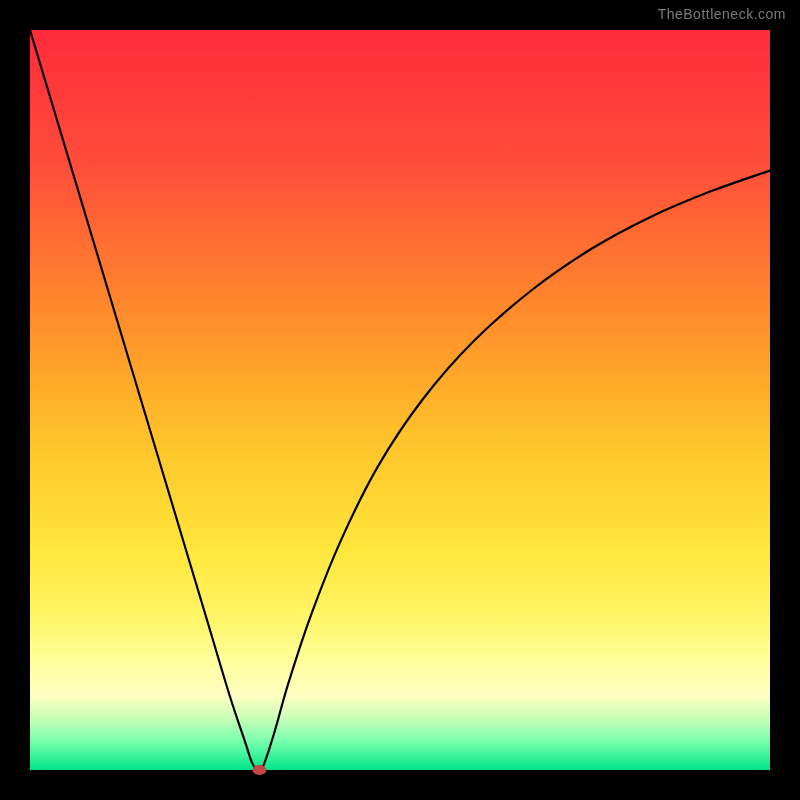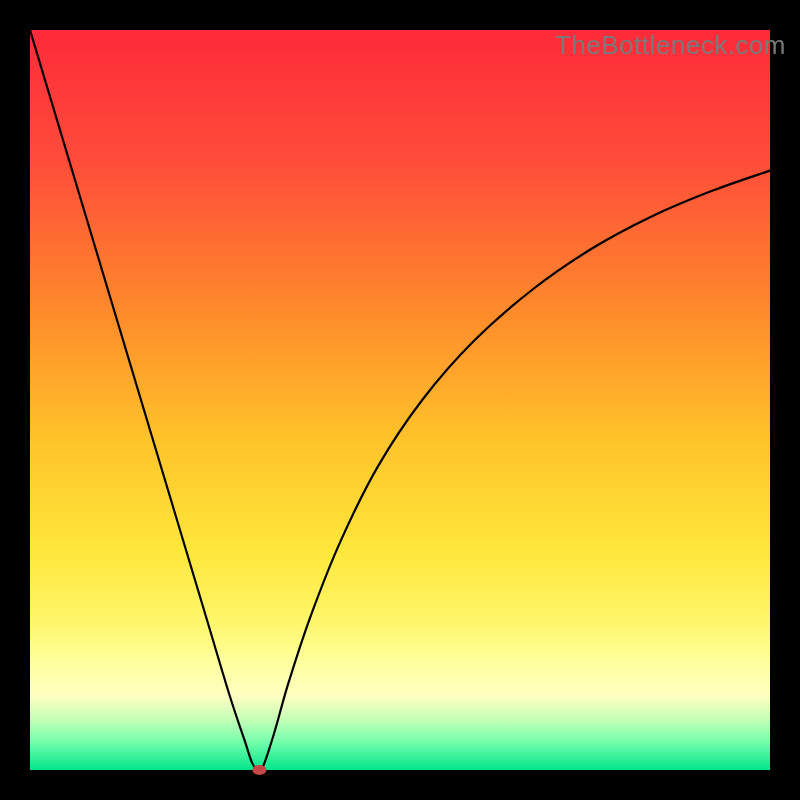--- a/index.html
+++ b/index.html
@@ -15,25 +15,24 @@
     position: relative;
     width: 800px;
     height: 800px;
     background: #000;
   }
   .watermark {
     position: absolute;
     top: 6px;
     right: 14px;
     color: #7a7a7a;
-    font-size: 26px;
+    font-size: 14px;
     font-weight: 500;
     letter-spacing: 0.5px;
     z-index: 10;
-    margin-top: 24px;
   }
   svg {
     display: block;
   }
 </style>
 </head>
 <body>
 
 <div class="frame">
   <div class="watermark">TheBottleneck.com</div>

